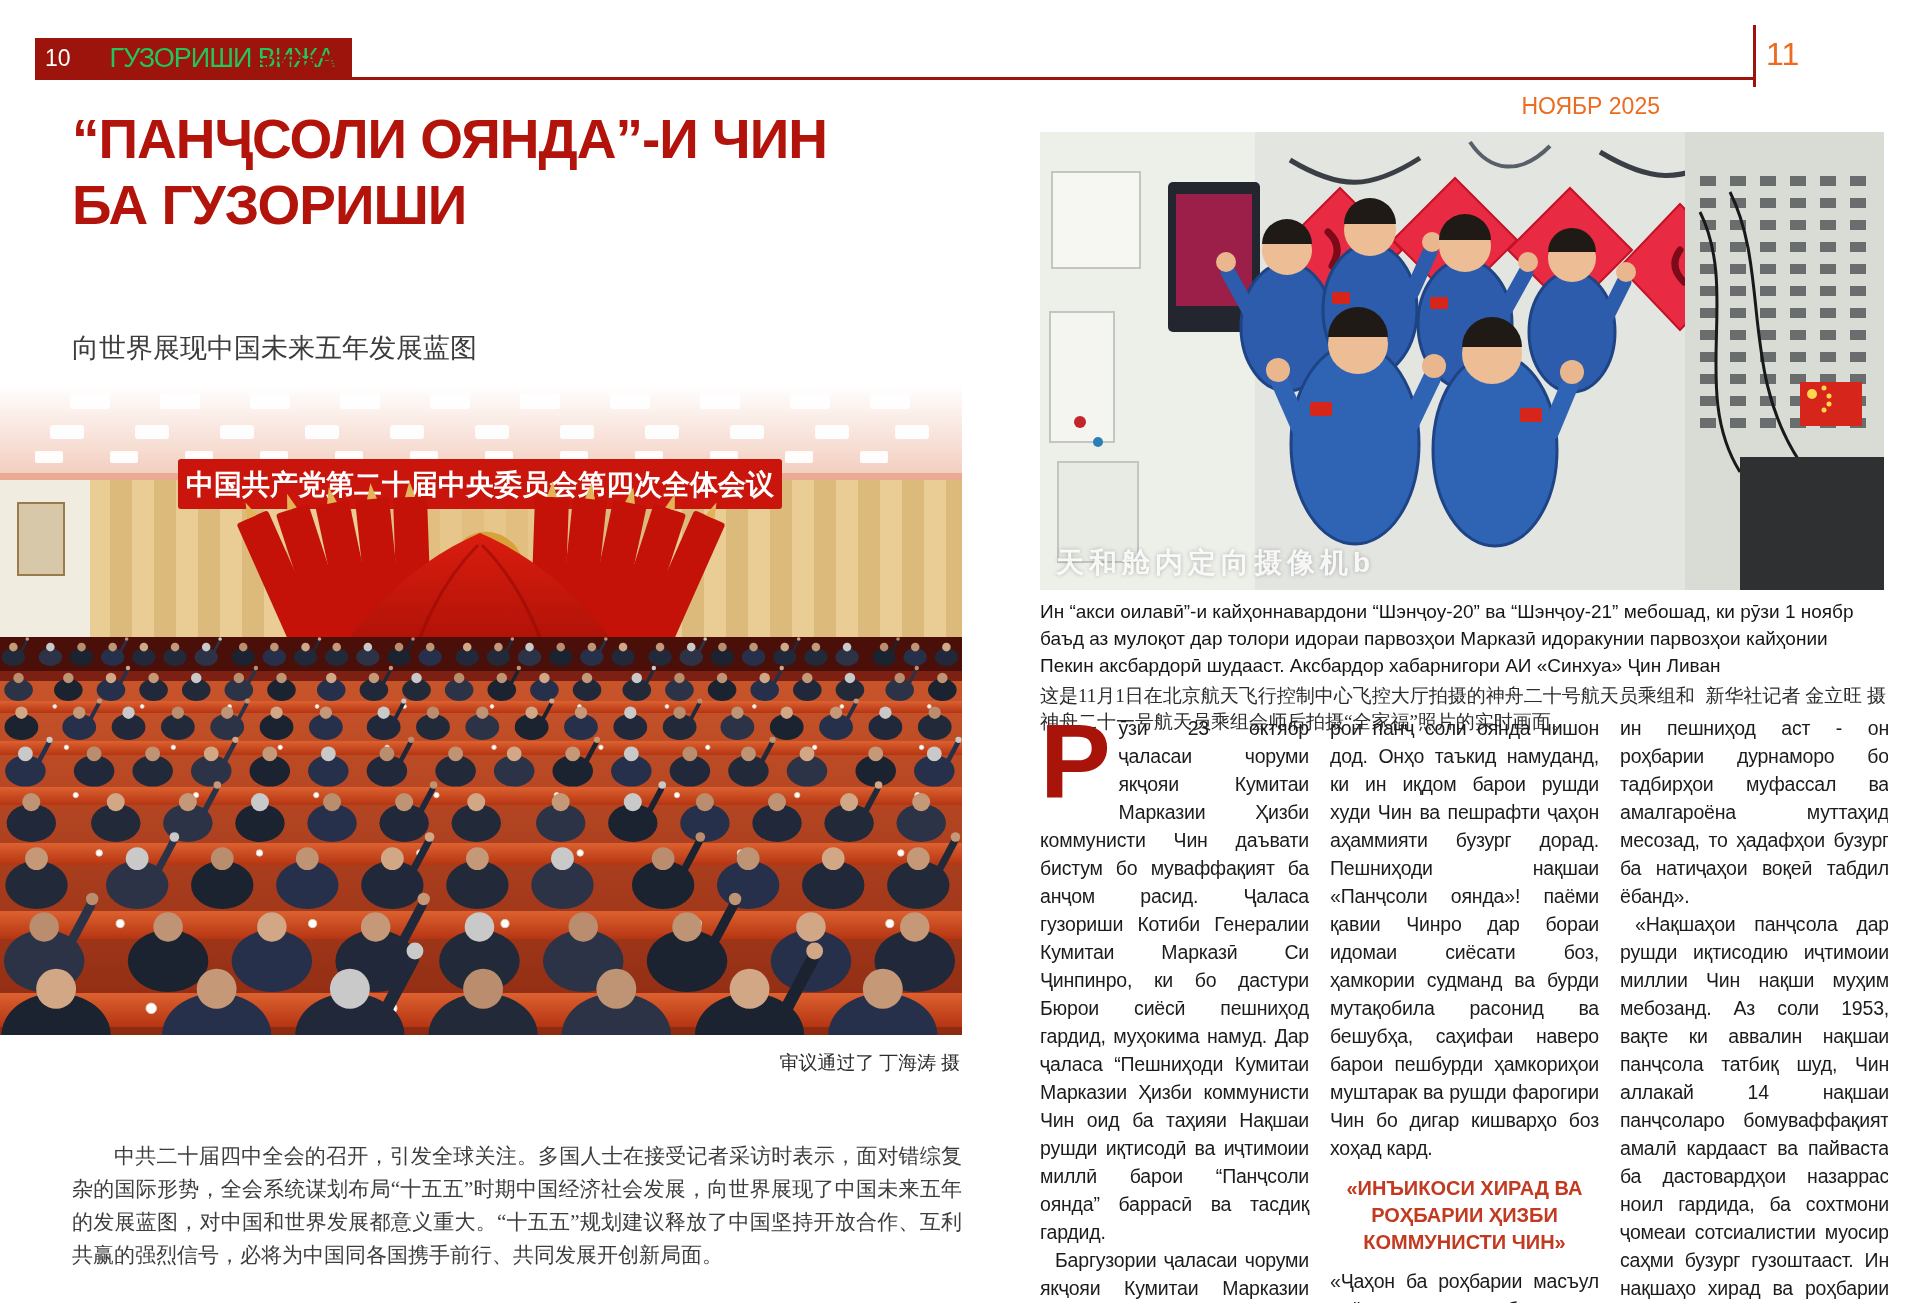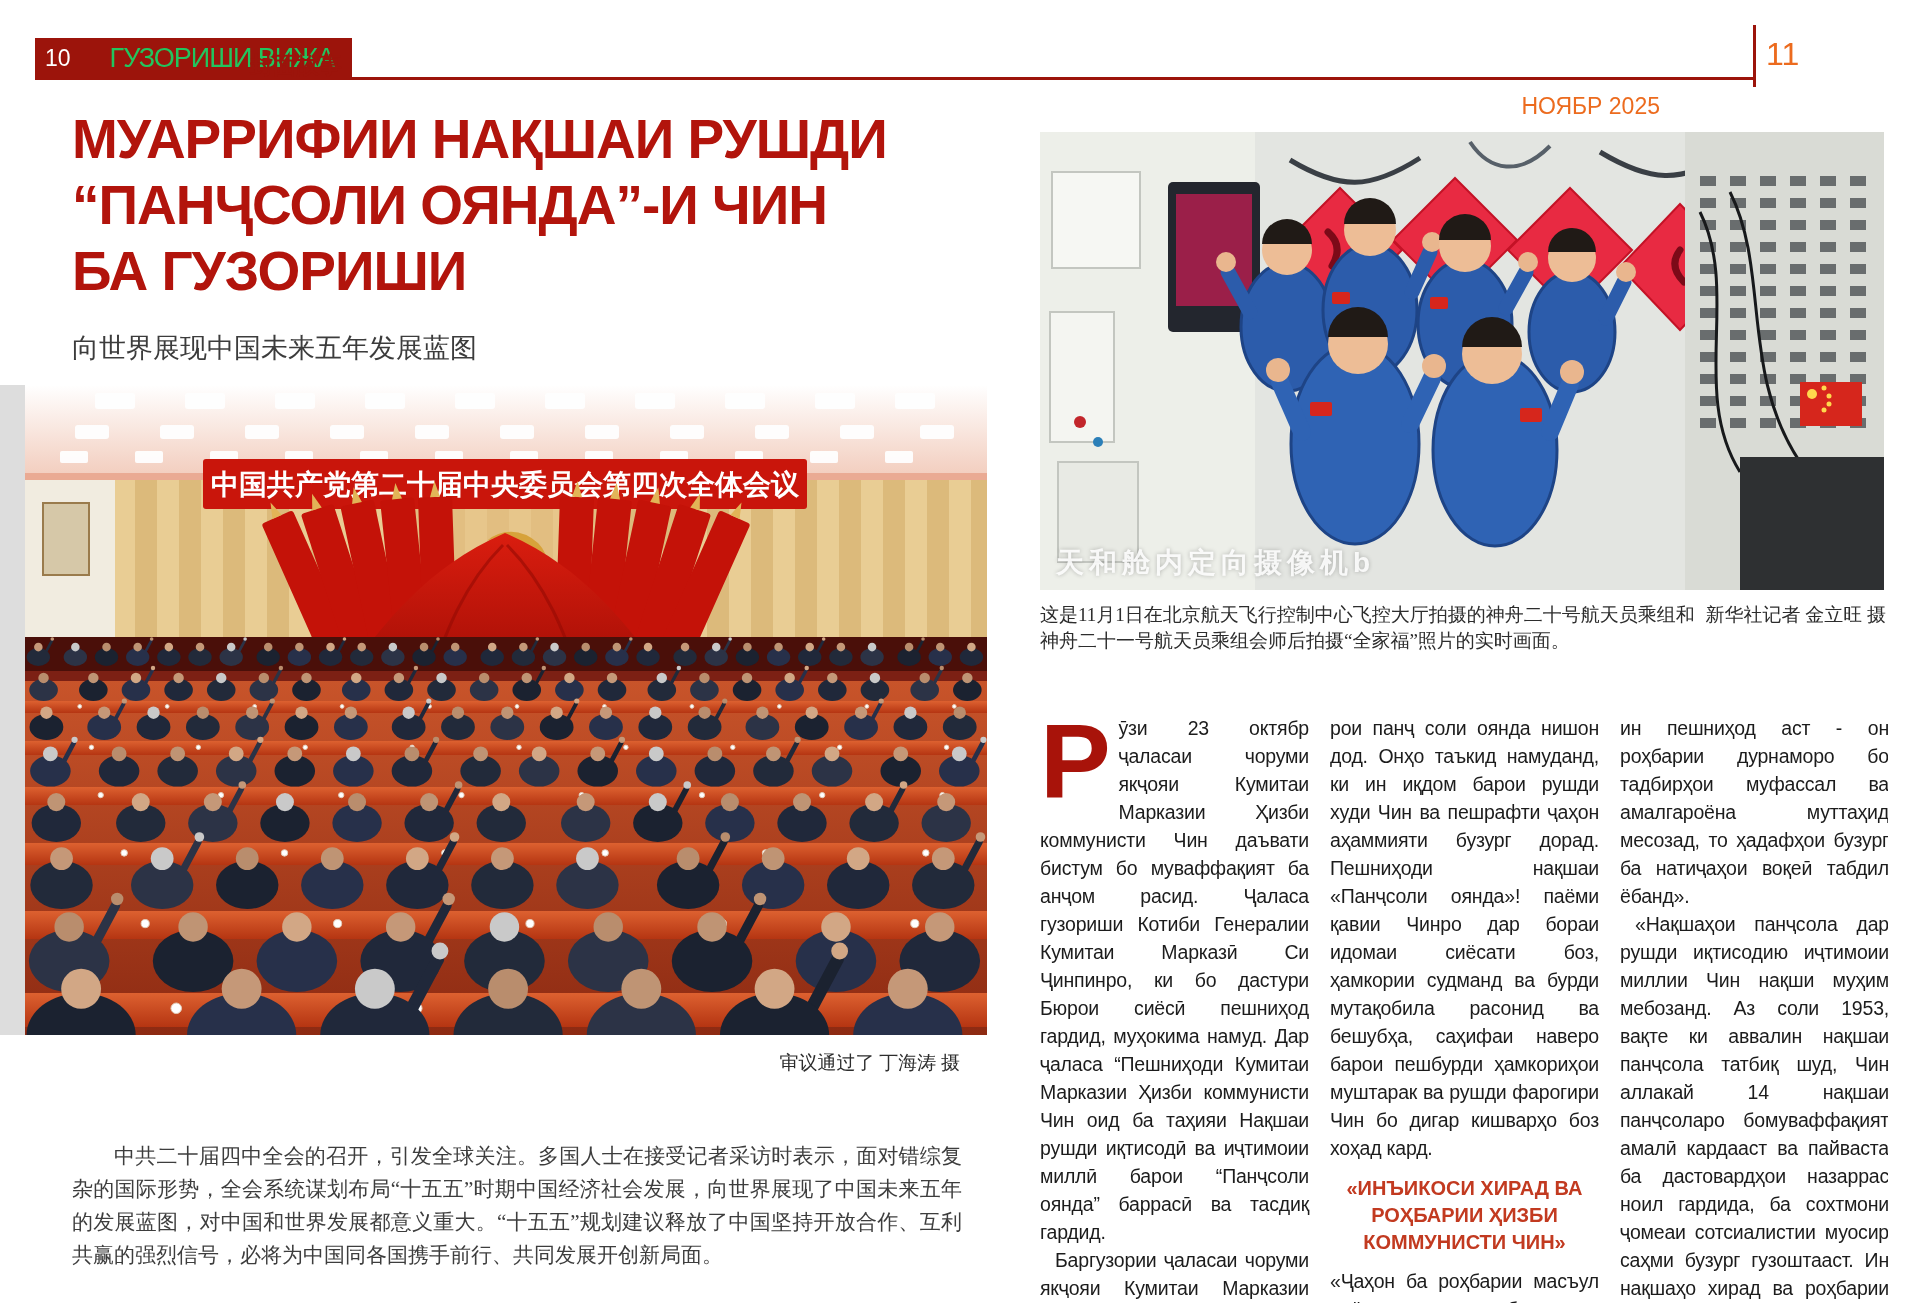--- a/index.html
+++ b/index.html
@@ -60,27 +60,26 @@
   <span class="page-left">10</span>
   <span class="kicker">ГУЗОРИШИ ВИЖА</span>
 </div>
 <div class="kicker-cn">封面故事</div>
 <div class="header-rule"></div>
 <div class="issue">НОЯБР 2025</div>
 <div class="vrule"></div>
 <div class="page-right">11</div>
 
 <div class="headline">
-  <div>МУАРРИФИИ НАҚШАИ РУШДИ</div>
   <div>“ПАНҶСОЛИ ОЯНДА”-И ЧИН</div>
   <div>БА ГУЗОРИШИ</div>
 </div>
 <div class="subtitle-cn">向世界展现中国未来五年发展蓝图</div>
 
-<div class="photo" style="left:0;top:385px;width:962px;height:650px;padding-left:25px;">
+<div class="photo" style="left:0;top:385px;width:962px;height:650px;">
 <svg viewBox="0 0 962 650" width="962" height="650">
   <defs>
     <linearGradient id="ceilG" x1="0" y1="0" x2="0" y2="1">
       <stop offset="0" stop-color="#ffffff"></stop>
           <stop offset="1" stop-color="#f2cbbb"></stop>
     </linearGradient>
     <pattern id="wallP" width="44" height="12" patternUnits="userSpaceOnUse">
       <rect width="22" height="12" fill="#e9cd94"></rect>
           <rect x="22" width="22" height="12" fill="#dcba7b"></rect>
     </pattern>
@@ -687,20 +686,21 @@
         <circle cx="789" cy="264" r="2.5"></circle>
         <circle cx="789" cy="272" r="2.5"></circle>
         <circle cx="784" cy="278" r="2.5"></circle>
   </g>
   <rect x="700" y="325" width="144" height="133" fill="#2e3032"></rect>
 </svg>
 </div>
 <div class="watermark">天和舱内定向摄像机b</div>
 
 <div class="cap-right">
+  <div class="cap-tj">Ин “акси оилавӣ”-и кайҳоннавардони “Шэнҷоу-20” ва “Шэнҷоу-21” мебошад, ки рӯзи 1 ноябр баъд аз мулоқот дар толори идораи парвозҳои Марказӣ идоракунии парвозҳои кайҳонии Пекин аксбардорӣ шудааст. Аксбардор хабарнигори АИ «Синхуа» Ҷин Ливан</div>
   <div class="cap-cn">
     <span class="credit-cn">新华社记者 金立旺 摄</span>
     <span>这是11月1日在北京航天飞行控制中心飞控大厅拍摄的神舟二十号航天员乘组和神舟二十一号航天员乘组会师后拍摄“全家福”照片的实时画面。</span>
   </div>
 </div>
 
 <div class="columns">
   <div class="col">
       <p class="body-p"><span class="dropcap">Р</span>ӯзи 23 октябр ҷаласаи чоруми якҷояи Кумитаи Марказии Ҳизби коммунисти Чин даъвати бистум бо муваффақият ба анҷом расид. Ҷаласа гузориши Котиби Генералии Кумитаи Марказӣ Си Ҷинпинро, ки бо дастури Бюрои сиёсӣ пешниҳод гардид, муҳокима намуд. Дар ҷаласа “Пешниҳоди Кумитаи Марказии Ҳизби коммунисти Чин оид ба таҳияи Нақшаи рушди иқтисодӣ ва иҷтимоии миллӣ барои “Панҷсоли оянда” баррасӣ ва тасдиқ гардид.</p>
       <p class="body-p">Баргузории ҷаласаи чоруми якҷояи Кумитаи Марказии Ҳизби коммунисти Чин даъвати бистум таваҷҷуҳи васеи кишварҳои ҷаҳонро ба худ ҷалб намуд. Намояндагони кишварҳои гуногун дар мусоҳиба бо хабарнигорон изҳор доштанд, ки дар шароити мураккаби кунунии байналмилалӣ, ин ҷаласа ба таври системавӣ дурнамои рушди иқтисодию иҷтимоии Чинро дар давраи “Панҷсоли оянда” тарҳрезӣ кард ва ба ҷаҳониён нақшаи возеҳу ҳамаҷонибаи рушди Чинро ба-</p>

